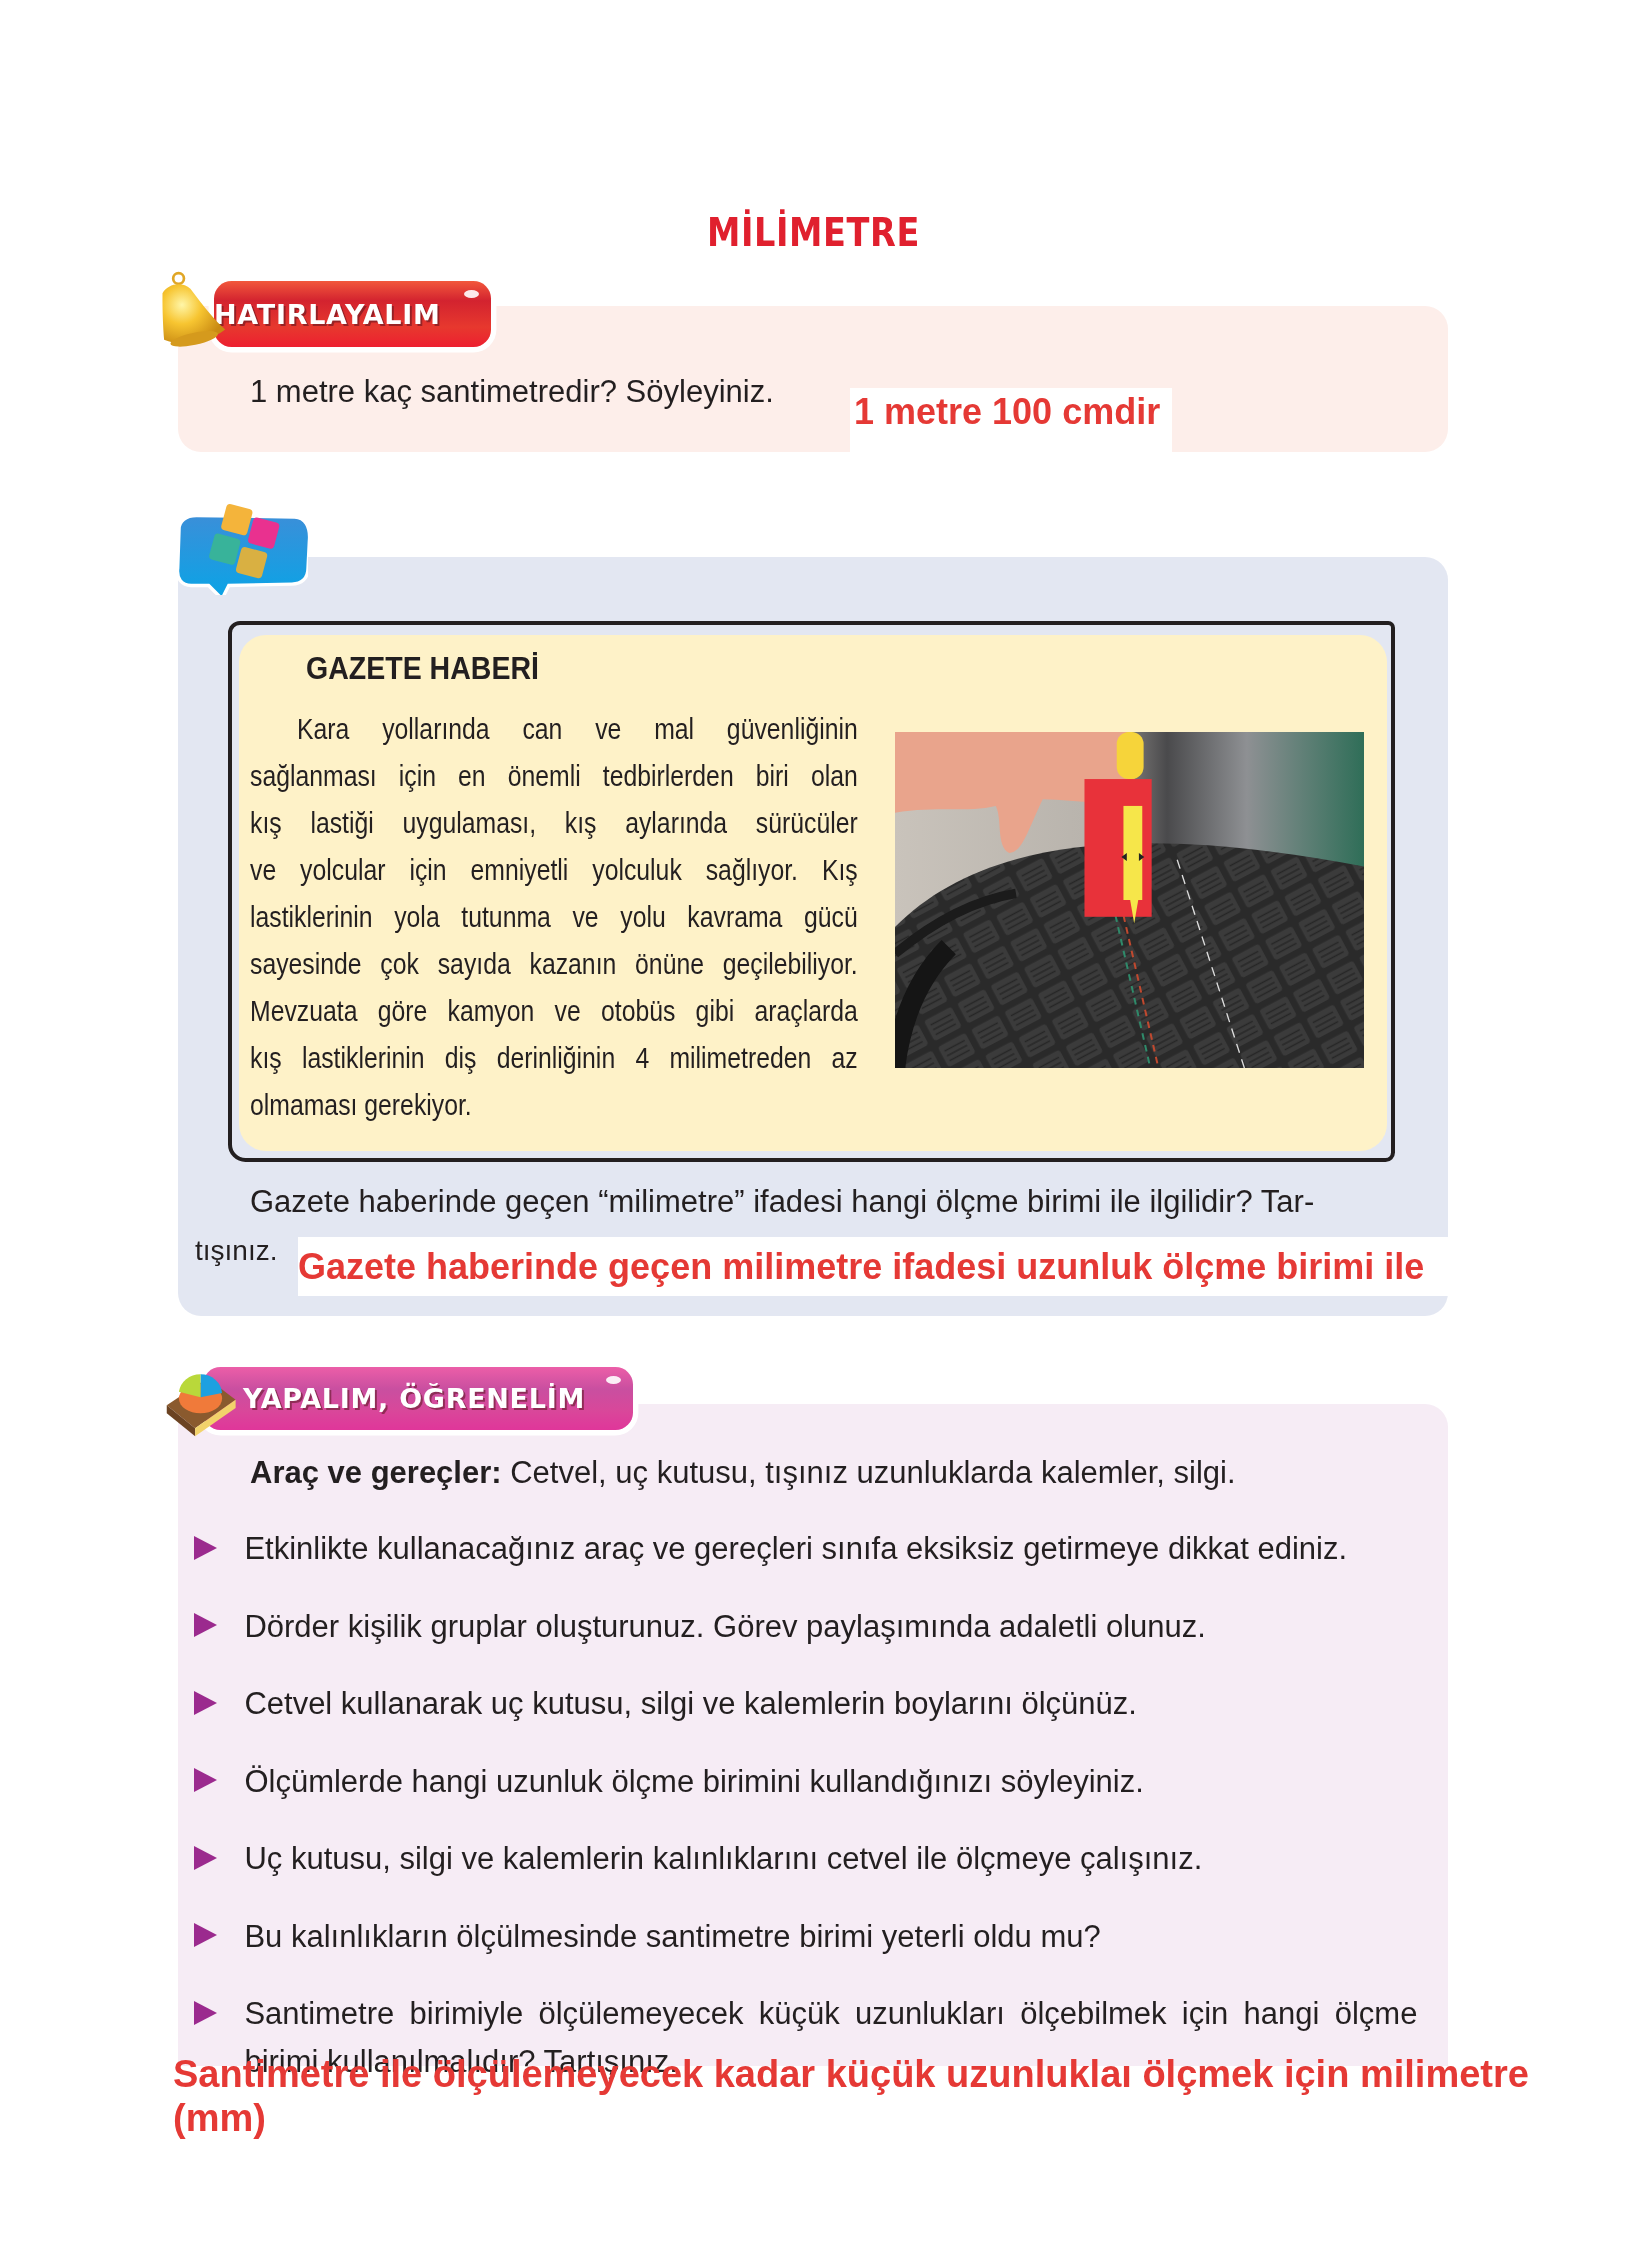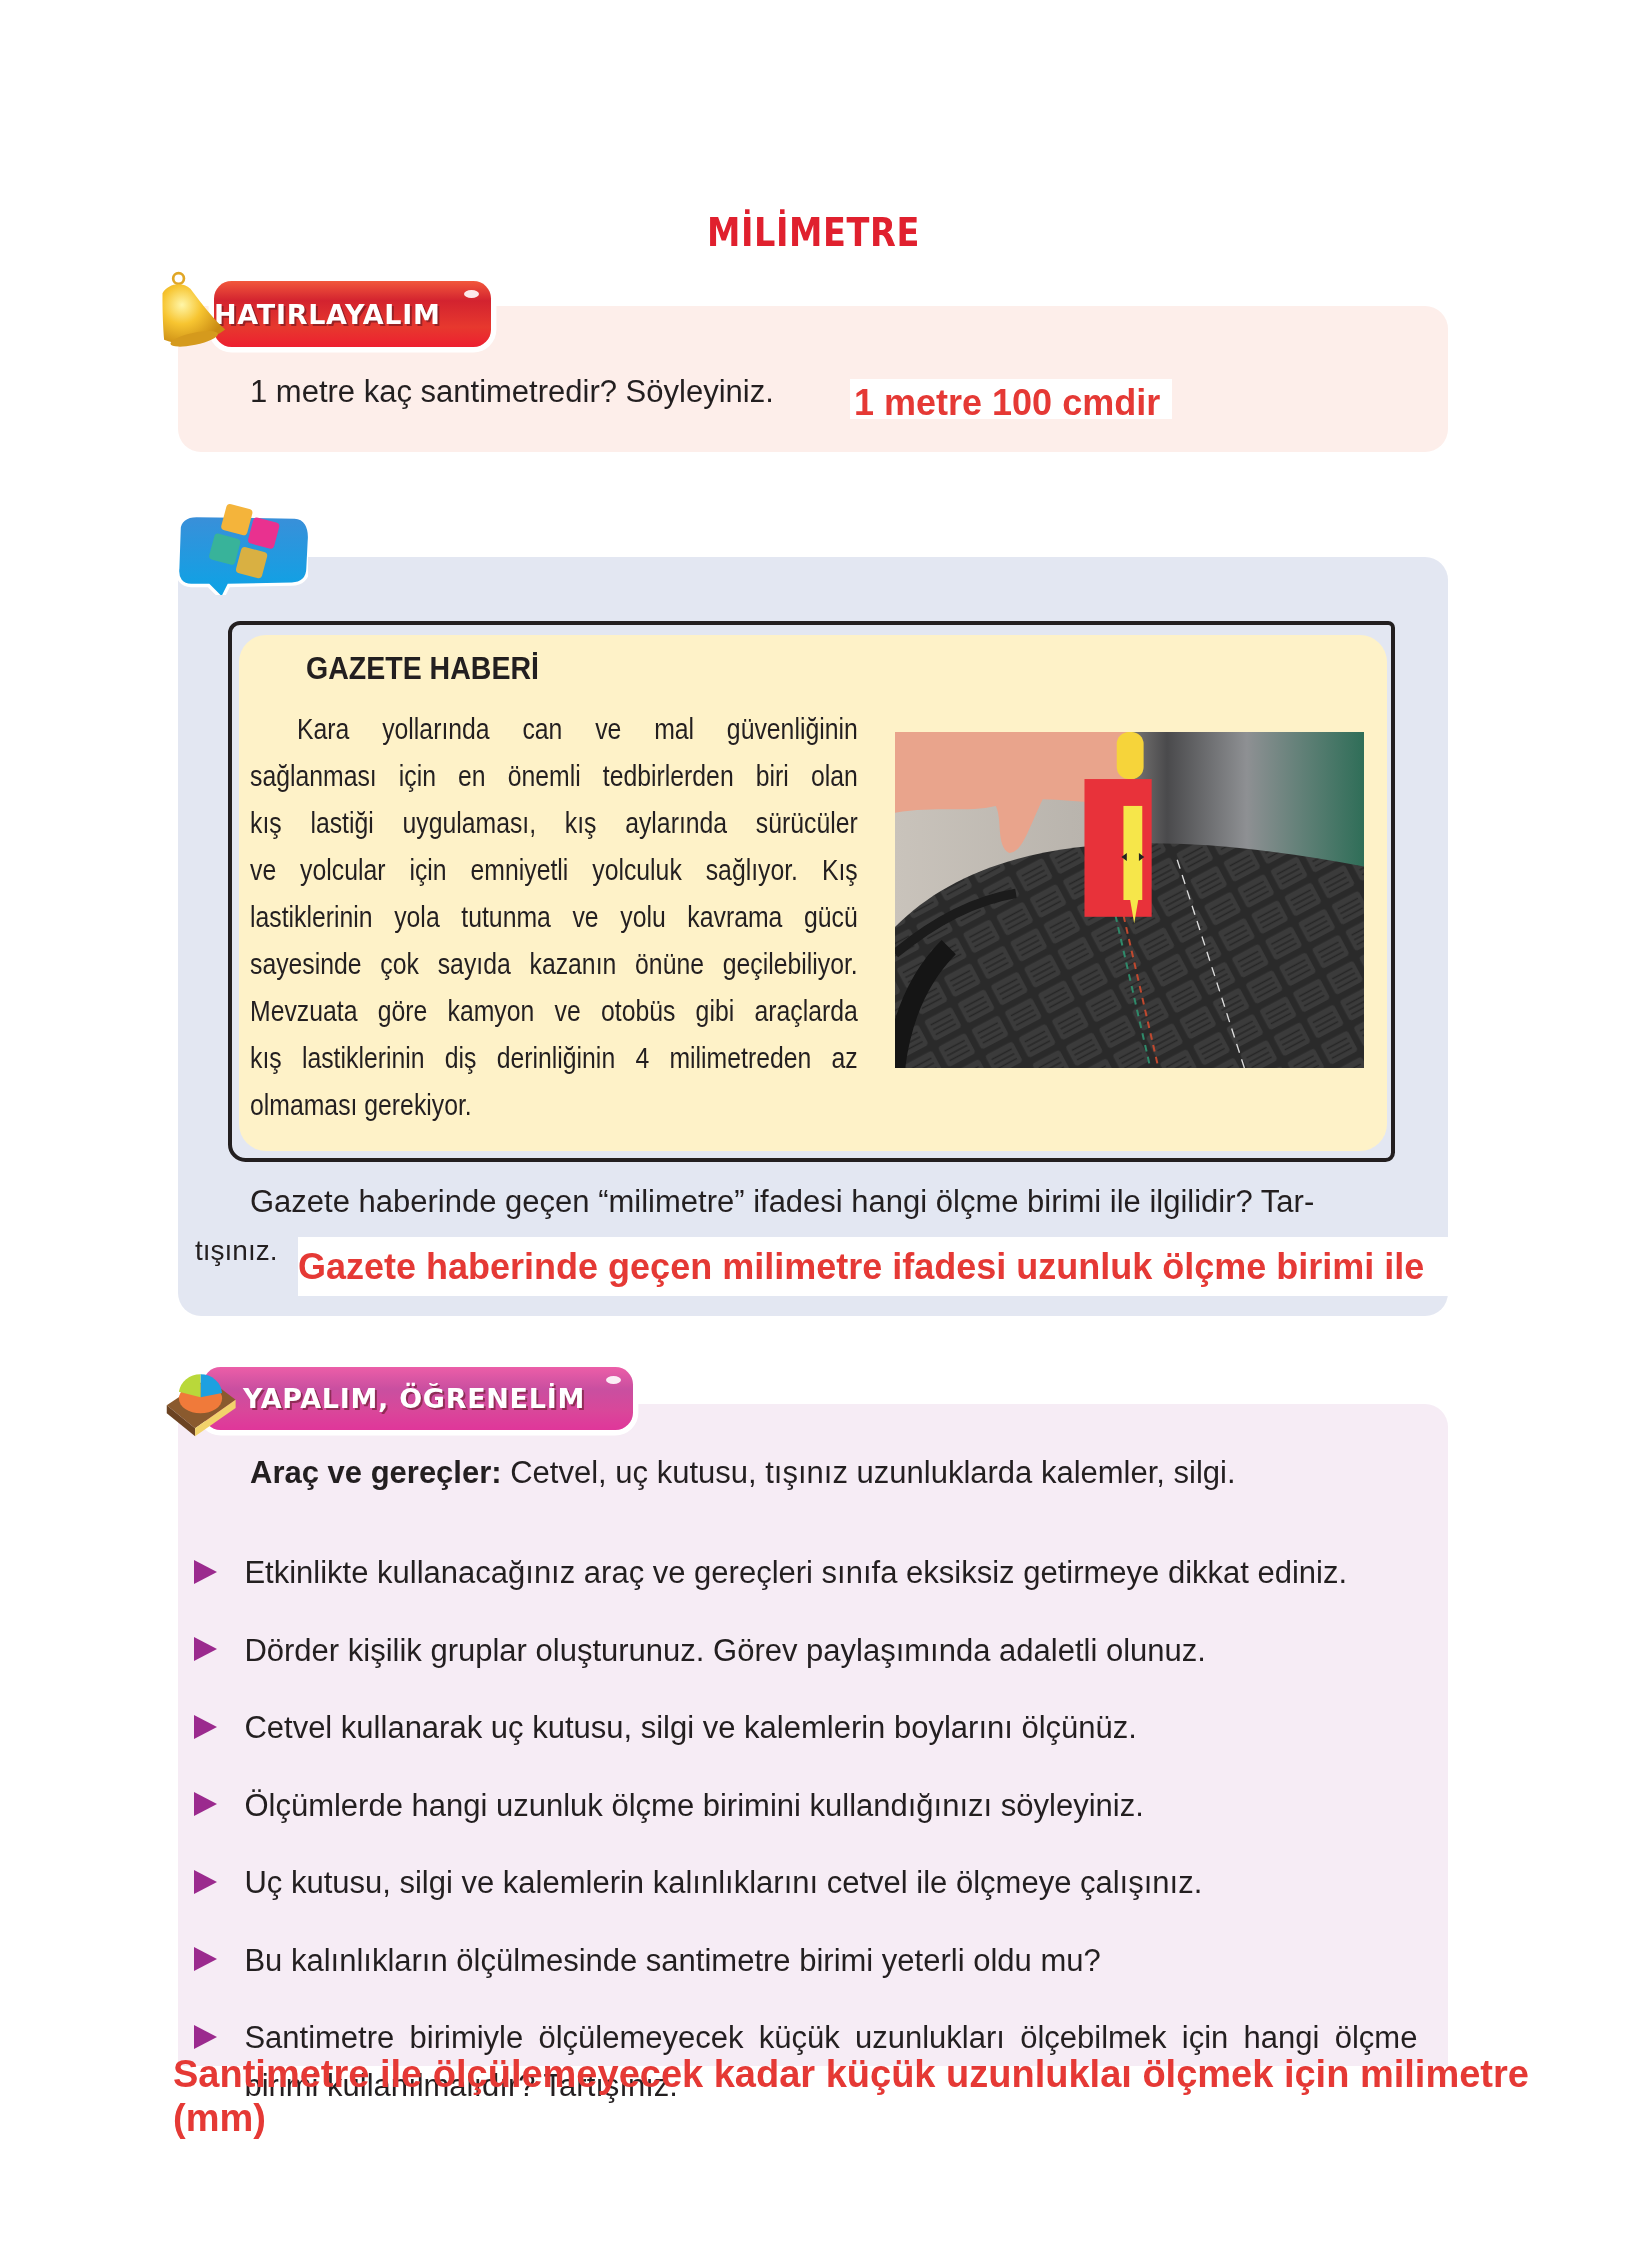--- a/index.html
+++ b/index.html
@@ -58,21 +58,21 @@
 
   
   .body-text { font-size:31px; line-height:1.2; color:#231f20; }
   .answer {
     background:#ffffff; color:#e53935; font-weight:bold;
     font-family:"Liberation Sans", sans-serif; white-space:nowrap; overflow:hidden;
   }
 
   
   .remember-q { left:250px; top:373px; white-space:nowrap;text-align:right; }
-  .remember-answer { left:850px; top:379px; width:322px; height:40px; font-size:36px; line-height:48px; padding-left:4px; box-sizing:border-box; }
+  .remember-answer { left:850px; top:388px; width:322px; height:64px; font-size:36px; line-height:48px; padding-left:4px; box-sizing:border-box; }
 
   
   .news-frame {
     left:228px; top:621px; width:1167px; height:541px;
     border:4px solid #231f20; border-radius:12px 6.7px 9.4px 17.5px;
     box-sizing:border-box;
   }
   .news-fill {
     left:239px; top:635px; width:1148px; height:516px;
     background:#fef2c8; border-radius:27px;
@@ -100,21 +100,21 @@
 
   
   .news-q1 { left:250px; top:1183px; white-space:nowrap; }
   .news-q2 { left:195px; top:1234px; white-space:nowrap; font-size:28px; }
   .news-answer { left:298px; top:1237px; width:1224px; height:59px; font-size:36px; line-height:59px; }
 
   
   .tools-line { left:250px; top:1454px; white-space:nowrap; }
   .tools-line b { font-weight:bold; }
   .list { left:191px; top:1525px; width:1236px; }
-  .list-item { position:relative; display:flex; align-items:flex-start; margin-bottom:29.5px;margin-top:24px; }
+  .list-item { position:relative; display:flex; align-items:flex-start; margin-bottom:29.5px; }
   .list-item .bullet {
     width:0; height:0; margin-top:10.7px; margin-right:27px; margin-left:3.4px;
     border-top:12px solid transparent; border-bottom:12px solid transparent;
     border-left:23px solid #9b2a8e; flex:none;
   }
   .list-item .txt { font-size:31px; line-height:48px; color:#231f20; }
   .list-item.wrap .txt { text-align:justify; width:1173px; }
 
   .final-answer {
     left:173px; top:2052px; width:1444px; font-size:38px; line-height:44px;

